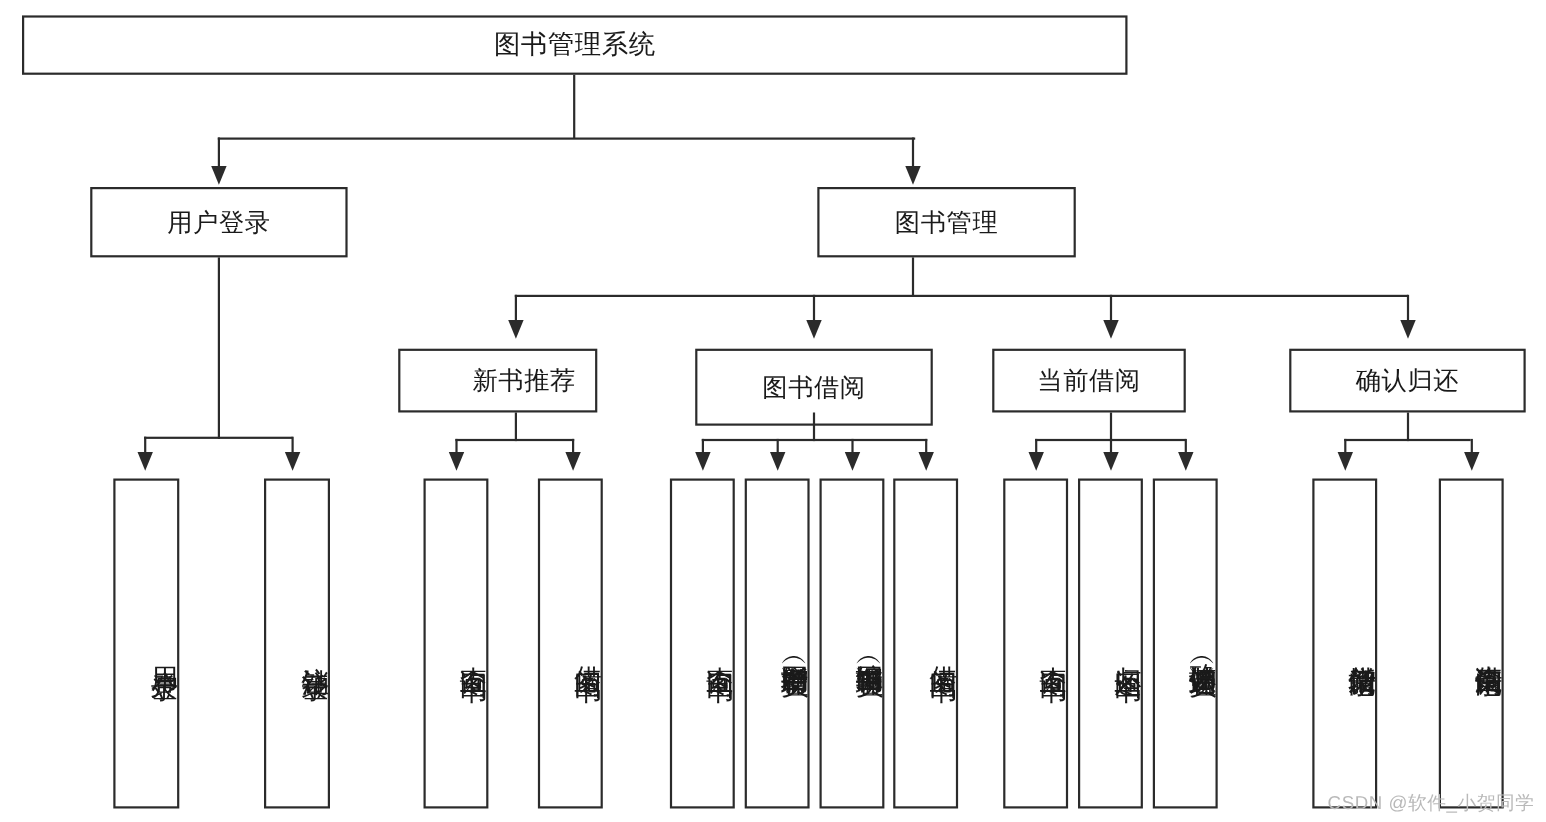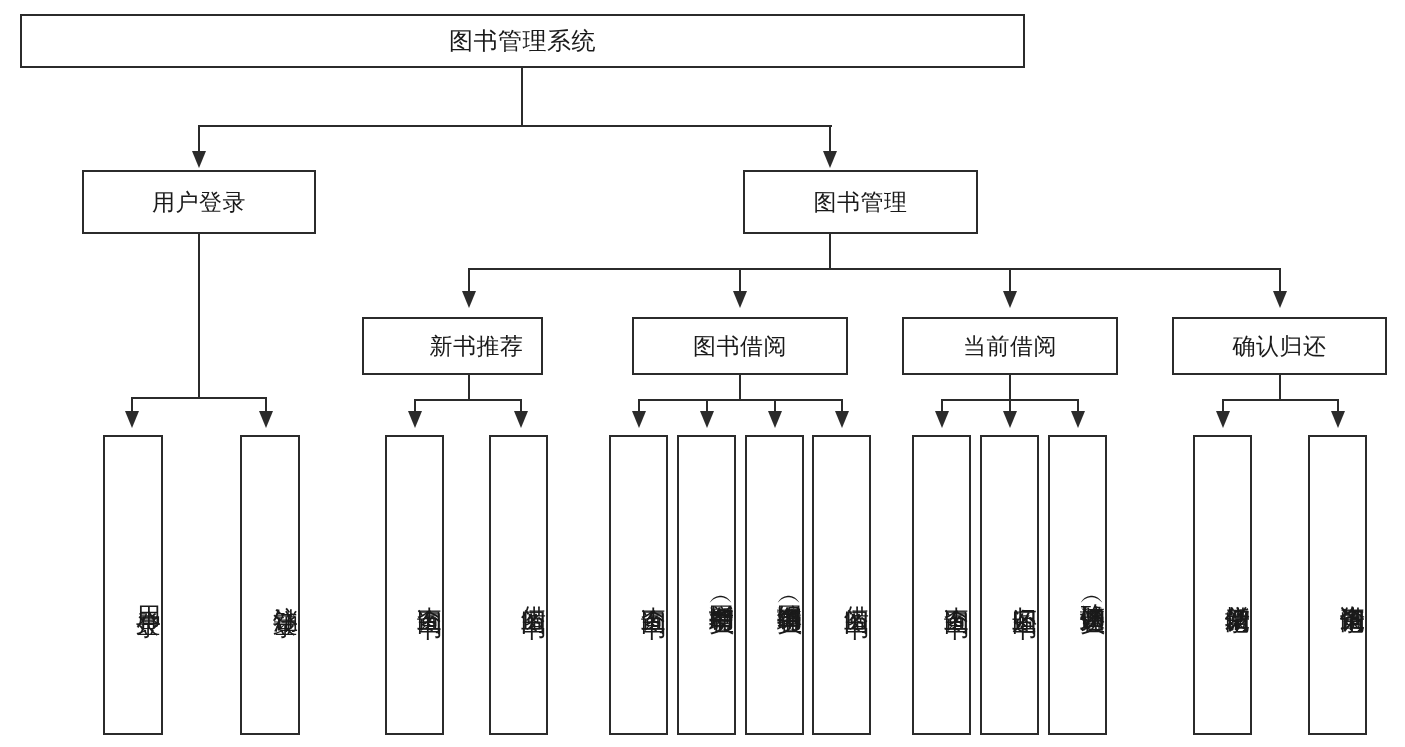--- a/index.html
+++ b/index.html
@@ -123,24 +123,24 @@
   <div class="ln v" style="left:739px; top:268px; height:25px;"></div>
   <div class="arrow" style="left:733px; top:291px;"></div>
   <div class="ln v" style="left:1009px; top:268px; height:25px;"></div>
   <div class="arrow" style="left:1003px; top:291px;"></div>
   <div class="ln v" style="left:1279px; top:268px; height:25px;"></div>
   <div class="arrow" style="left:1273px; top:291px;"></div>
 
   <div class="node h" style="left:362px; top:317px; width:181px; height:58px;padding-left:48px;">
     <span class="nodetext">新书推荐</span>
   </div>
-  <div class="node h" style="left:632px; top:317px; width:216px; height:58px;">
+  <div class="node h" style="left:632px; top:317px; width:216px; height:70px;">
     <span class="nodetext">图书借阅</span>
   </div>
-  <div class="node h" style="left:902px; top:317px; width:216px; height:58px;">
+  <div class="node h" style="left:902px; top:317px; width:176px; height:58px;">
     <span class="nodetext">当前借阅</span>
   </div>
   <div class="node h" style="left:1172px; top:317px; width:215px; height:58px;">
     <span class="nodetext">确认归还</span>
   </div>
 
   <div class="ln v" style="left:468px; top:375px; height:26px;"></div>
   <div class="ln h" style="left:414px; top:399px; width:108px;"></div>
   <div class="ln v" style="left:414px; top:399px; height:14px;"></div>
   <div class="arrow" style="left:408px; top:411px;"></div>
@@ -211,14 +211,15 @@
     <span class="nodetext">确认归还（管理员）</span>
   </div>
 
   <div class="node v tall" style="left:1193px; top:435px; width:59px; height:300px;">
     <span class="nodetext">新增借阅记录</span>
   </div>
   <div class="node v tall" style="left:1308px; top:435px; width:59px; height:300px;">
     <span class="nodetext">查询借阅记录</span>
   </div>
 
+  <div id="watermark">CSDN @软件_小贺同学</div>
 
 </div>
 
 </body></html>

